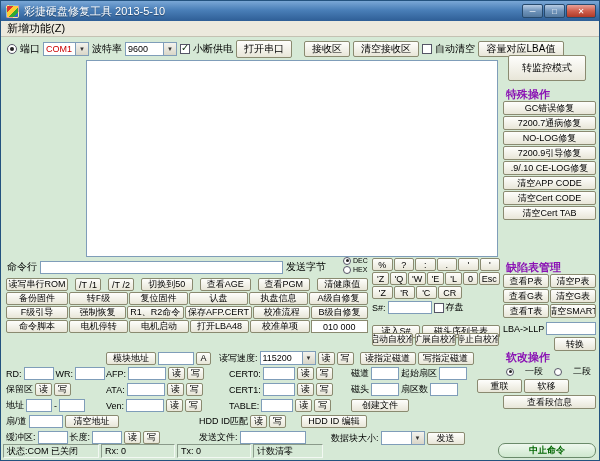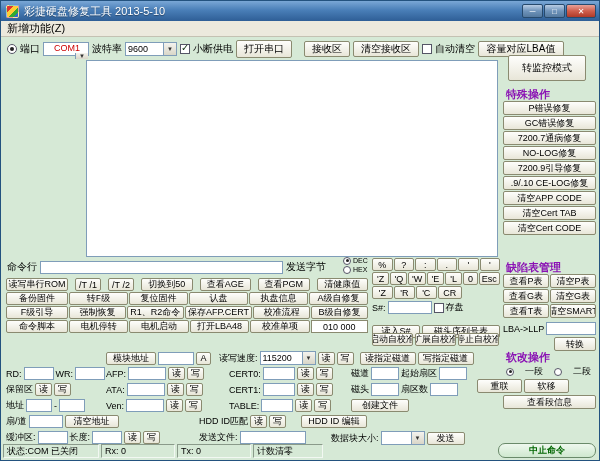--- a/index.html
+++ b/index.html
@@ -50,21 +50,21 @@
 
   <div class="menubar">
     <span>新增功能(Z)</span>
   </div>
 
   <div class="content">
 
     <div class="abs hrow" style="left:6px; top:3px; height:18px;">
       <span class="radio on"></span>
       <span class="lbl">端口</span>
-      <span class="sel" style="width:46px; color:#cc0000;flex-direction:column;">
+      <span class="sel" style="width:46px; color:#cc0000;">
           <span>COM1</span>
           <span class="arrow">▼</span>
         </span>
       <span class="lbl">波特率</span>
       <span class="sel" style="width:52px;">
           <span>9600</span>
           <span class="arrow">▼</span>
         </span>
       <span class="check on"></span>
       <span class="lbl">小断供电</span>
@@ -76,29 +76,28 @@
       <span class="lbl">自动清空</span>
       <button class="btn" style="width:86px; height:16px; font-size:10px;">容量对应LBA值</button>
     </div>
 
     <div class="abs" style="left:85px; top:23px; width:412px; height:197px; background:#fff; border:1px solid #7f9db9;"></div>
 
     <button class="btn abs" style="left:507px; top:18px; width:78px; height:26px; font-size:10px;">转监控模式</button>
 
     <div class="abs purple" style="left:505px; top:50px;">特殊操作</div>
     <div class="abs" style="left:502px; top:64px; width:93px; display:flex; flex-direction:column; gap:1px;">
-      <button class="btn" style="height:14px;">P错误修复</button>
       <button class="btn" style="height:14px;">GC错误修复</button>
       <button class="btn" style="height:14px;">7200.7通病修复</button>
       <button class="btn" style="height:14px;">NO-LOG修复</button>
       <button class="btn" style="height:14px;">7200.9引导修复</button>
       <button class="btn" style="height:14px;">.9/.10 CE-LOG修复</button>
       <button class="btn" style="height:14px;">清空APP CODE</button>
+      <button class="btn" style="height:14px;">清空Cert CODE</button>
       <button class="btn" style="height:14px;">清空Cert TAB</button>
-      <button class="btn" style="height:14px;">清空Cert CODE</button>
     </div>
 
     <div class="abs hrow" style="left:6px; top:223px;">
       <span class="lbl">命令行</span>
       <input class="inp" style="width: 243px;" value="">
       <span class="lbl">发送字节</span>
     </div>
     <div class="abs" style="left:342px; top:219px; font-size:7px; line-height:9px;">
       <div style="display:flex; align-items:center; gap:2px;">
           <span class="radio sm on"></span>

